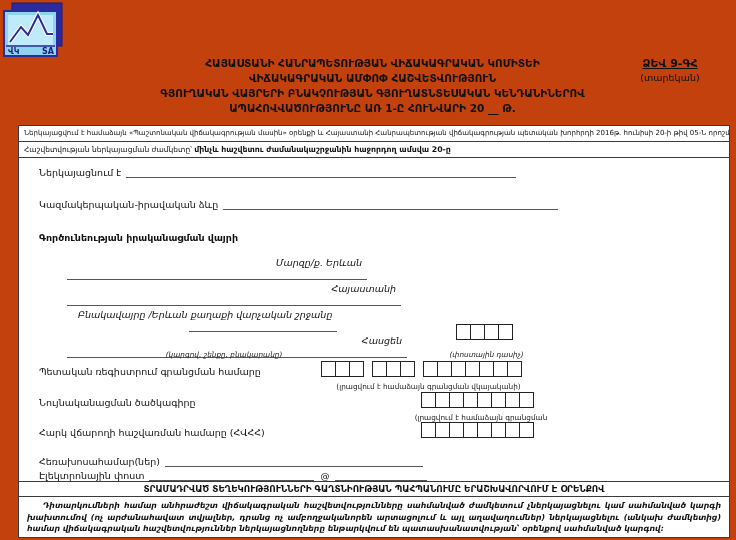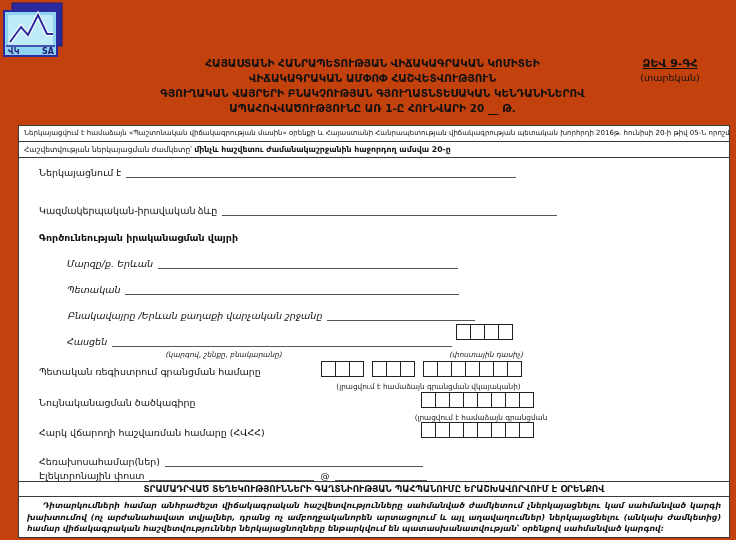--- a/index.html
+++ b/index.html
@@ -19,39 +19,39 @@
   #box-deadline{top:141px;height:17px;font-size:7.5px;line-height:15px;padding:0 5px;white-space:nowrap;overflow:hidden;}
   #box-deadline b{font-size:7.8px;}
   #box-main{top:157px;height:325px;}
   #box-conf{top:481px;height:16px;font-size:8.8px;font-weight:bold;text-align:center;line-height:14px;white-space:nowrap;overflow:hidden;}
   #box-note{top:496px;height:42px;font-size:7.8px;font-style:italic;font-weight:bold;
             padding:3px 8px 0 8px;text-align:justify;line-height:1.5;}
   #box-note p{margin:0;text-indent:16px;}
   
   .fr{position:absolute;font-size:9.5px;white-space:nowrap;display:flex;align-items:flex-end;}
   .fr .lbl{margin-right:5px;}
-  .it{font-style:italic;}
+  .it{font-style:italic;flex-direction:column;}
   .bold{font-weight:bold;}
   .wline{display:inline-block;border-bottom:1px solid #555;height:11px;}
   .hint{position:absolute;font-size:7.3px;text-align:center;color:#222;}
   .hint.it{font-style:italic;}
   
   .cellrow{position:absolute;display:flex;}
   .cellgroup{display:flex;margin-right:8px;}
   .cellgroup:last-child{margin-right:0;}
   .cell{width:15px;height:16px;border:1px solid #222;background:#fff;box-sizing:border-box;}
   .cell + .cell{margin-left:-1px;}
   
   #fr-presenter{top:8px;left:20px;}
   #hint-fullname{top:23px;left:125px;width:250px;}
-  #fr-org{top:46px;left:20px;font-family:Liberation Serif, serif;}
+  #fr-org{top:40px;left:20px;}
   #fr-activity{top:74px;left:20px;}
   #fr-region{top:99px;left:48px;}
   #fr-community{top:125px;left:48px;}
-  #fr-settlement{top:151px;left:49px;justify-content:flex-end;}
+  #fr-settlement{top:151px;left:59px;justify-content:flex-end;}
   #fr-address{top:177px;left:48px;}
   #hint-address{top:192px;left:85px;width:240px;}
   #cells-postal{top:166px;left:437px;}
   #hint-postal{top:192px;left:420px;width:95px;}
   #fr-register{top:208px;left:20px;}
   #cells-register{top:203px;left:302px;}
   #hint-register{top:224px;left:302px;width:215px;}
   #fr-idcode{top:239px;left:20px;}
   #cells-idcode{top:234px;left:402px;}
   #hint-idcode{top:255px;left:382px;width:160px;}
@@ -114,21 +114,21 @@
     <div class="fr bold" id="fr-activity">
       <span>Գործունեության իրականացման վայրի</span>
     </div>
 
     <div class="fr it" id="fr-region">
       <span class="lbl">Մարզը/ք. Երևան</span>
       <span class="wline" style="width:300px"></span>
     </div>
 
     <div class="fr it" id="fr-community">
-      <span class="lbl">Պետական</span>
+      <span class="lbl">Հայաստանի</span>
       <span class="wline" style="width:334px"></span>
     </div>
 
     <div class="fr it" id="fr-settlement">
       <span class="lbl">Բնակավայրը /Երևան քաղաքի վարչական շրջանը</span>
       <span class="wline" style="width:148px"></span>
     </div>
 
     <div class="fr it" id="fr-address">
       <span class="lbl">Հասցեն</span>

